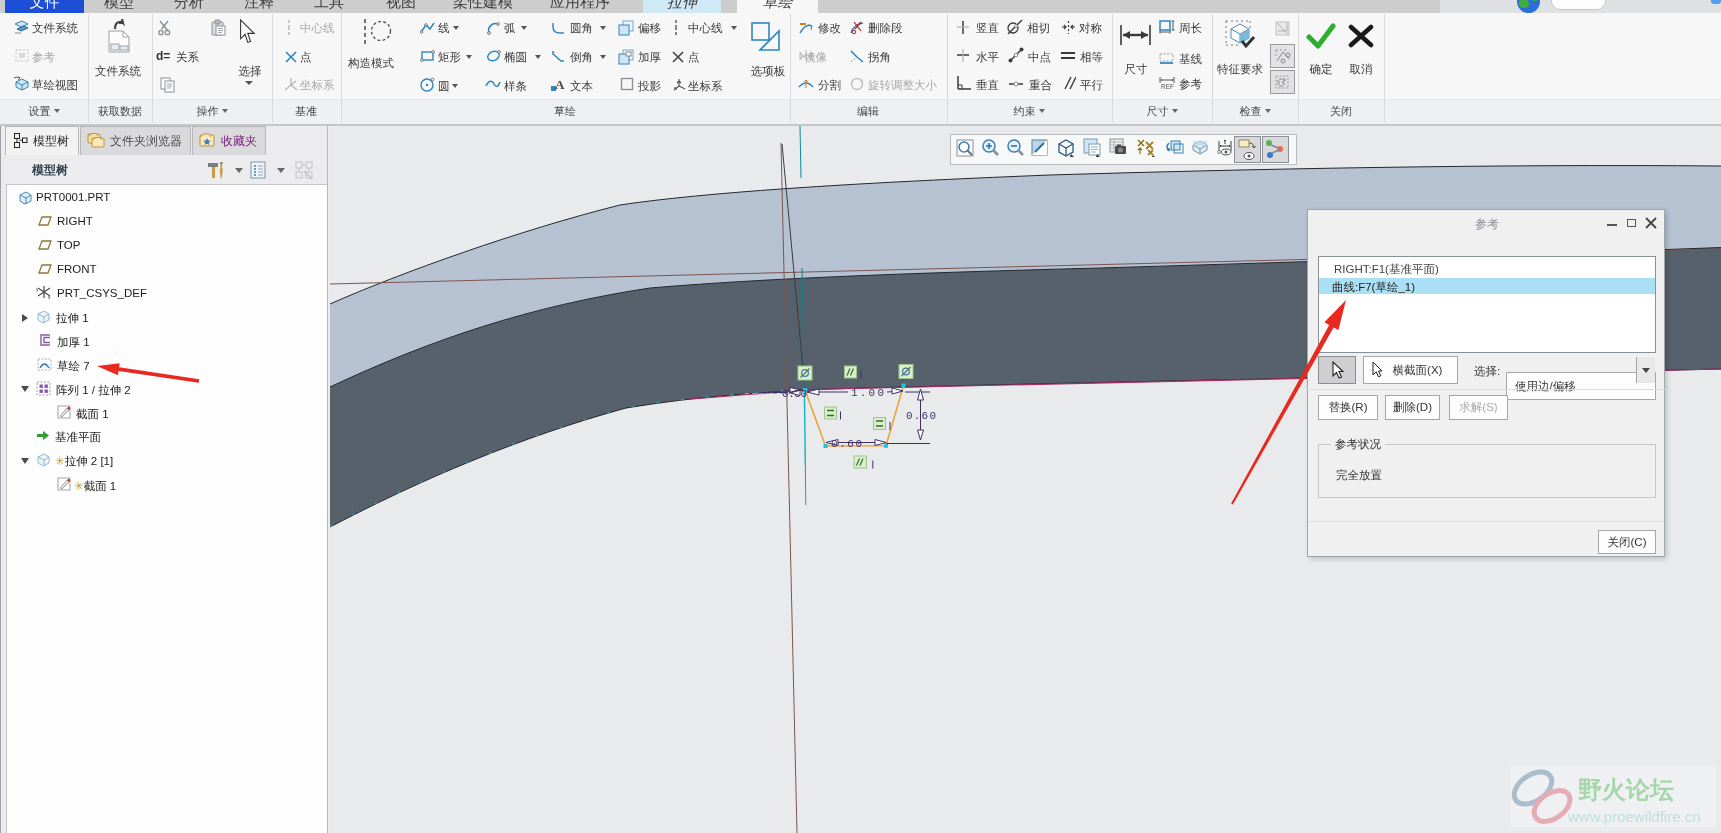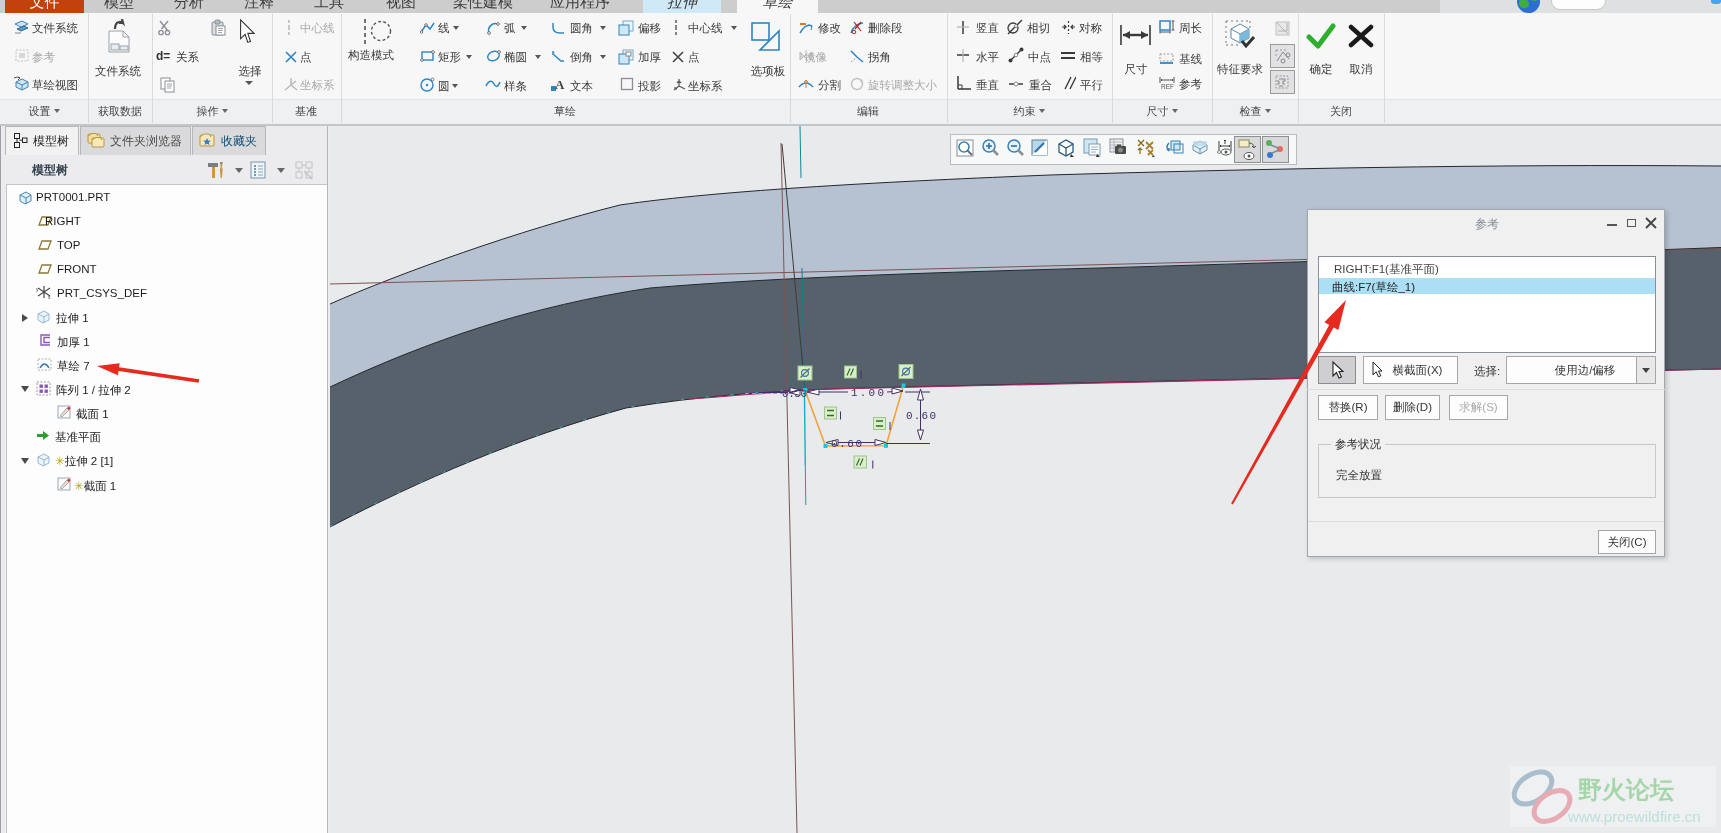--- a/index.html
+++ b/index.html
@@ -31,21 +31,21 @@
 
 #dlg{position:absolute;left:1307px;top:209px;width:358px;height:348px;background:#f0f0f1;border:1px solid #9fa6ac;box-shadow:2px 2px 5px rgba(0,0,0,0.18)}
 .dbtn{position:absolute;background:#fdfdfd;border:1px solid #a6a6a6;font-size:11.5px;color:#333;text-align:center}
 
 #wmark{position:absolute;left:1510px;top:766px;width:206px;height:61px;background:#eef0f1}
 </style></head>
 <body>
 <div id="page">
 
 <div id="tabbar"></div>
-<div class="tab" style="left:5px;width:79px;background:#c2410c;color:#fff"><span>文件</span></div>
+<div class="tab" style="left:5px;width:79px;background:#1d4ed8;color:#fff"><span>文件</span></div>
 <div class="tab" style="left:84px;width:70px"><span>模型</span></div>
 <div class="tab" style="left:154px;width:70px"><span>分析</span></div>
 <div class="tab" style="left:224px;width:70px"><span>注释</span></div>
 <div class="tab" style="left:294px;width:70px"><span>工具</span></div>
 <div class="tab" style="left:364px;width:74px"><span>视图</span></div>
 <div class="tab" style="left:438px;width:90px"><span>柔性建模</span></div>
 <div class="tab" style="left:528px;width:104px"><span>应用程序</span></div>
 <div class="tab" style="left:643px;width:78px;background:#cfe9f7;font-style:italic"><span>拉伸</span></div>
 <div class="tab" style="left:737px;width:81px;background:#f7f7f8;font-style:italic"><span>草绘</span></div>
 <div class="abs" style="left:1440px;top:0;width:281px;height:13px;background:#dfe0e1"></div>
@@ -148,21 +148,21 @@
 <div class="rbtxt" style="left:300px;top:50px">点</div>
 <svg class="abs" style="left:283px;top:77px" width="16" height="15">
         <path d="M8,1 L8,8 L2,13 M8,8 L14,13 M8,8 L13,4" stroke="#b8b8b8" stroke-width="1.4" fill="none"></path>
       </svg>
 <div class="rbtxt gray" style="left:300px;top:78px">坐标系</div>
 
 <svg class="abs" style="left:360px;top:17px" width="34" height="32">
         <path d="M5,2 v28" stroke="#555" stroke-width="1.6" stroke-dasharray="4 3" fill="none"></path>
         <circle cx="21" cy="14" r="9.5" fill="none" stroke="#555" stroke-width="1.4" stroke-dasharray="2.8 2.4"></circle>
       </svg>
-<div class="bigtxt" style="left:347px;top:48px;width:48px">构造模式</div>
+<div class="bigtxt" style="left:347px;top:56px;width:48px">构造模式</div>
 
 <svg class="abs" style="left:420px;top:21px" width="15" height="14">
         <path d="M1,11 L6,4 L10,8 L14,2" fill="none" stroke="#2e86c1" stroke-width="1.5"></path>
         <circle cx="1.5" cy="11" r="1.3" fill="#fff" stroke="#555" stroke-width="0.8"></circle>
         <circle cx="6" cy="4" r="1.3" fill="#fff" stroke="#555" stroke-width="0.8"></circle>
       </svg>
 <div class="rbtxt" style="left:438px;top:21px">线</div>
 <div class="abs" style="left:453px;top:26px;width:0;height:0;border-left:3.5px solid transparent;border-right:3.5px solid transparent;border-top:4px solid #555"></div>
 <svg class="abs" style="left:420px;top:49px" width="15" height="14">
         <rect x="2" y="3" width="11" height="8" fill="none" stroke="#2e86c1" stroke-width="1.4"></rect>
@@ -407,21 +407,21 @@
       <rect x="5" y="6" width="12" height="9" rx="1" fill="#fae8b8" stroke="#b8963f"></rect>
       <path d="M5,8 l4,-2.5 h4 l2,2.5" fill="#fae8b8" stroke="#b8963f"></path>
     </svg>
 <div class="abs" style="left:110px;top:133px;font-size:12px;color:#4a4a4a">文件夹浏览器</div>
 <div class="ltab" style="left:192px;width:74px"></div>
 <svg class="abs" style="left:199px;top:132px" width="17" height="17">
       <rect x="1" y="3" width="14" height="11" rx="1" fill="#fae8b8" stroke="#b8963f"></rect>
       <path d="M1,5 l4,-3 h5 l2,3" fill="#fae8b8" stroke="#b8963f"></path>
       <path d="M8,6 l1.2,2.4 2.6,.3 -1.9,1.8 .5,2.5 -2.4,-1.2 -2.4,1.2 .5,-2.5 -1.9,-1.8 2.6,-.3 Z" fill="#3a80c8"></path>
     </svg>
-<div class="abs" style="left:221px;top:133px;font-size:12px;color:#0c4a6e">收藏夹</div>
+<div class="abs" style="left:221px;top:133px;font-size:12px;color:#701a75">收藏夹</div>
 <div class="abs" style="left:32px;top:162px;font-size:12px;font-weight:bold;color:#33424e">模型树</div>
 
 <svg class="abs" style="left:206px;top:160px" width="115" height="20">
 
   <path d="M2,3 L12,3 L12,7 L2,7 Z" fill="#7a7d82"></path>
   <path d="M6,7 L9,7 L9,18 L6,18 Z" fill="#c89a42"></path>
   <path d="M14,2 L16.5,2 L16,8 L16.8,9 L15.8,18 L14.6,18 L13.8,9 L14.6,8 Z" fill="#c89a42"></path>
   <path d="M14,2 h2.5 v2 h-2.5 Z" fill="#8a8d92"></path>
   <path d="M29,8 l8,0 l-4,5 z" fill="#666"></path>
 
@@ -443,21 +443,21 @@
 <div id="treerows">
 
 <svg class="abs" style="left:18px;top:190px" width="15" height="15">
         <path d="M2,5 L8,2 L13,5 L13,11 L7,14 L2,11 Z" fill="#dff0fa" stroke="#4a88b0"></path>
         <path d="M2,5 L8,8 L13,5 M8,8 L8,14" stroke="#4a88b0" fill="none"></path>
       </svg>
 <div class="trow" style="left:36px;top:191px">PRT0001.PRT</div>
 <svg class="abs" style="left:38px;top:215px" width="14" height="12">
         <path d="M4,2 L13,2 L10,10 L1,10 Z" fill="none" stroke="#8a7a3a" stroke-width="1.3"></path>
       </svg>
-<div class="trow" style="left:45px;top:215px">RIGHT</div>
+<div class="trow" style="left:57px;top:215px">RIGHT</div>
 <svg class="abs" style="left:38px;top:239px" width="14" height="12">
         <path d="M4,2 L13,2 L10,10 L1,10 Z" fill="none" stroke="#8a7a3a" stroke-width="1.3"></path>
       </svg>
 <div class="trow" style="left:57px;top:239px">TOP</div>
 <svg class="abs" style="left:38px;top:263px" width="14" height="12">
         <path d="M4,2 L13,2 L10,10 L1,10 Z" fill="none" stroke="#8a7a3a" stroke-width="1.3"></path>
       </svg>
 <div class="trow" style="left:57px;top:263px">FRONT</div>
 <svg class="abs" style="left:36px;top:285px" width="16" height="15">
         <path d="M8,1 L8,13 M2,3 L14,11 M14,3 L2,11" stroke="#4a4a4a" stroke-width="1.2"></path>
@@ -702,21 +702,21 @@
 <div class="abs" style="left:1332px;top:280px;font-size:11.5px;color:#222">曲线:F7(草绘_1)</div>
 <div class="dbtn" style="left:1318px;top:356px;width:38px;height:28px;background:#cfcfd1;border-color:#8c8c8c"></div>
 <svg class="abs" style="left:1330px;top:361px" width="16" height="19">
       <path d="M3,1 L3,15 L6.5,11.5 L9,17 L11.5,16 L9,10.5 L13,10.5 Z" fill="#fff" stroke="#222" stroke-width="1.1"></path>
     </svg>
 <div class="dbtn" style="left:1363px;top:356px;width:95px;height:28px;line-height:26px"><span style="padding-left:14px">横截面(X)</span></div>
 <svg class="abs" style="left:1371px;top:361px" width="14" height="18">
       <path d="M2,1 L2,14 L5.2,10.8 L7.5,15.8 L9.8,14.8 L7.5,10 L11,10 Z" fill="#fff" stroke="#222" stroke-width="1"></path>
     </svg>
 <div class="abs" style="left:1474px;top:364px;font-size:11.5px;color:#333">选择:</div>
-<div class="dbtn" style="left:1506px;top:356px;width:150px;height:28px;text-align:center;line-height:26px"><span style="padding-left:8px">使用边/偏移</span></div>
+<div class="dbtn" style="left:1506px;top:372px;width:150px;height:28px;text-align:left;line-height:26px"><span style="padding-left:8px">使用边/偏移</span></div>
 <div class="abs" style="left:1636px;top:357px;width:19px;height:26px;background:#e8e8e9;border-left:1px solid #a6a6a6"></div>
 <div class="abs" style="left:1642px;top:368px;width:0;height:0;border-left:4px solid transparent;border-right:4px solid transparent;border-top:5px solid #444"></div>
 <div class="abs" style="left:1307px;top:389px;width:358px;height:1px;background:#dadce0"></div>
 <div class="dbtn" style="left:1318px;top:395px;width:60px;height:25px;line-height:23px">替换(R)</div>
 <div class="dbtn" style="left:1385px;top:395px;width:55px;height:25px;line-height:23px">删除(D)</div>
 <div class="dbtn" style="left:1449px;top:395px;width:59px;height:25px;line-height:23px;color:#aaa">求解(S)</div>
 <div class="abs" style="left:1318px;top:444px;width:338px;height:54px;border:1px solid #c6c9cc"></div>
 <div class="abs" style="left:1331px;top:437px;font-size:11.5px;color:#333;background:#f0f0f1;padding:0 4px">参考状况</div>
 <div class="abs" style="left:1336px;top:468px;font-size:11.5px;color:#333">完全放置</div>
 <div class="abs" style="left:1308px;top:521px;width:356px;height:1px;background:#dadce0"></div>

